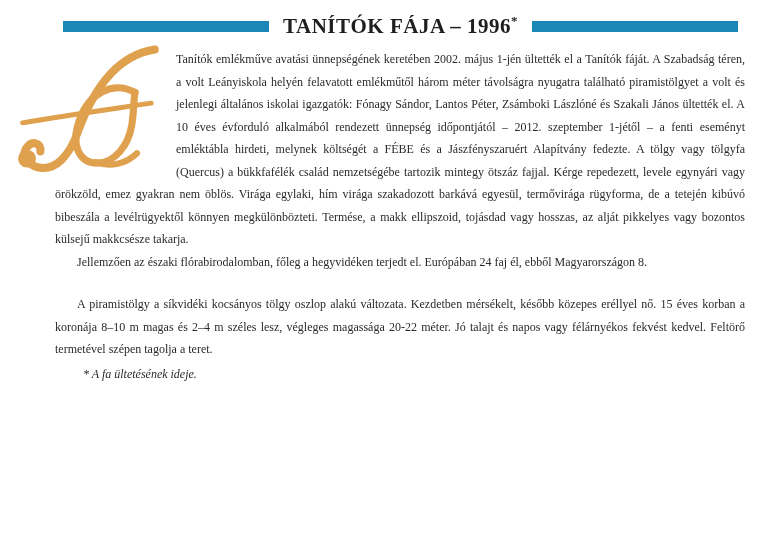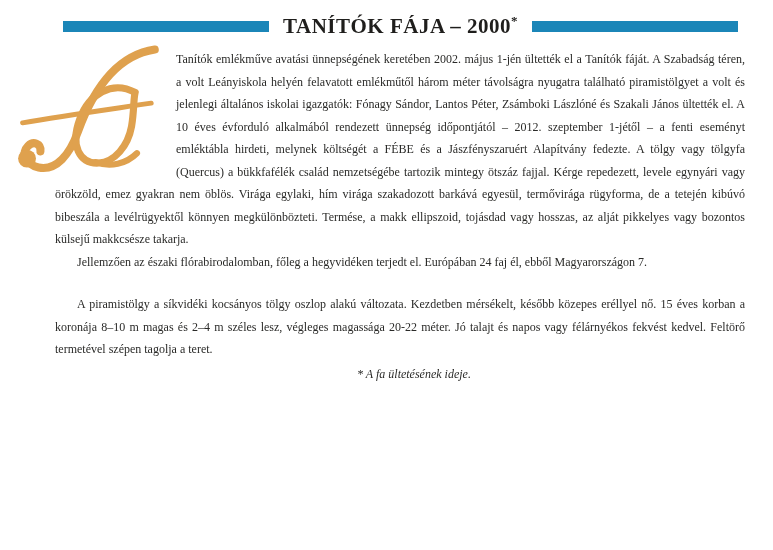--- a/index.html
+++ b/index.html
@@ -81,31 +81,31 @@
     width: 1px; height: 1px;
     overflow: hidden;
     clip: rect(0 0 0 0);
     white-space: nowrap;
   }
   
   p.footnote {
     font-style: italic;
     margin: 2px 0 0 0;
     padding-left: 28px;
-    text-align: center;
+    text-align: left;
   }
 </style>
 </head>
 <body>
 
 <div class="page">
 
   <header class="title-row">
     <span class="title-rule"></span>
-    <h1 class="doc-title"><span>TANÍTÓK FÁJA – 2000</span><sup>*</sup></h1>
+    <h1 class="doc-title"><span>TANÍTÓK FÁJA – 1996</span><sup>*</sup></h1>
     <span class="title-rule"></span>
   </header>
 
   <div class="body-text">
 
     <p class="para-1">
       <span class="dropcap">
         <span class="sr">A</span>
         <svg width="152" height="134" viewBox="0 0 170 150" fill="none" xmlns="http://www.w3.org/2000/svg" aria-hidden="true">
 
@@ -116,21 +116,21 @@
           <path d="M140,52 C114,38 88,54 78,82 C67,112 78,132 99,131 C117,130 132,112 136,90 C139,72 138,60 140,52" stroke="#dfa14e" stroke-width="8" stroke-linecap="round" fill="none"></path>
 
           <path d="M96,130 C112,136 130,132 142,120" stroke="#dfa14e" stroke-width="7" stroke-linecap="round" fill="none"></path>
 
           <path d="M14,86 C60,78 118,70 158,64" stroke="#dfa14e" stroke-width="5.5" stroke-linecap="round" fill="none"></path>
         </svg>
       </span>
       <span>Tanítók emlékműve avatási ünnepségének keretében 2002. május 1-jén ültették el a Tanítók fáját. A Szabadság téren, a volt Leányiskola helyén felavatott emlékműtől három méter távolságra nyugatra található piramistölgyet a volt és jelenlegi általános iskolai igazgatók: Fónagy Sándor, Lantos Péter, Zsámboki Lászlóné és Szakali János ültették el. A 10 éves évforduló alkalmából rendezett ünnepség időpontjától – 2012. szeptember 1-jétől – a fenti eseményt emléktábla hirdeti, melynek költségét a FÉBE és a Jászfényszaruért Alapítvány fedezte. A tölgy vagy tölgyfa (Quercus) a bükkfafélék család nemzetségébe tartozik mintegy ötszáz fajjal. Kérge repedezett, levele egynyári vagy örökzöld, emez gyakran nem öblös. Virága egylaki, hím virága szakadozott barkává egyesül, termővirága rügyforma, de a tetején kibúvó bibeszála a levélrügyektől könnyen megkülönbözteti. Termése, a makk ellipszoid, tojásdad vagy hosszas, az alját pikkelyes vagy bozontos külsejű makkcsésze takarja.</span>
     </p>
 
-    <p class="indent para-2">Jellemzően az északi flórabirodalomban, főleg a hegyvidéken terjedt el. Európában 24 faj él, ebből Magyarországon 7.</p>
+    <p class="indent para-2">Jellemzően az északi flórabirodalomban, főleg a hegyvidéken terjedt el. Európában 24 faj él, ebből Magyarországon 8.</p>
 
 
     <p class="indent para-4">A piramistölgy a síkvidéki kocsányos tölgy oszlop alakú változata. Kezdetben mérsékelt, később közepes eréllyel nő. 15 éves korban a koronája 8–10 m magas és 2–4 m széles lesz, végleges magassága 20-22 méter. Jó talajt és napos vagy félárnyékos fekvést kedvel. Feltörő termetével szépen tagolja a teret.</p>
 
     <p class="footnote">* A fa ültetésének ideje.</p>
 
   </div>
 </div>
 
 </body></html>

